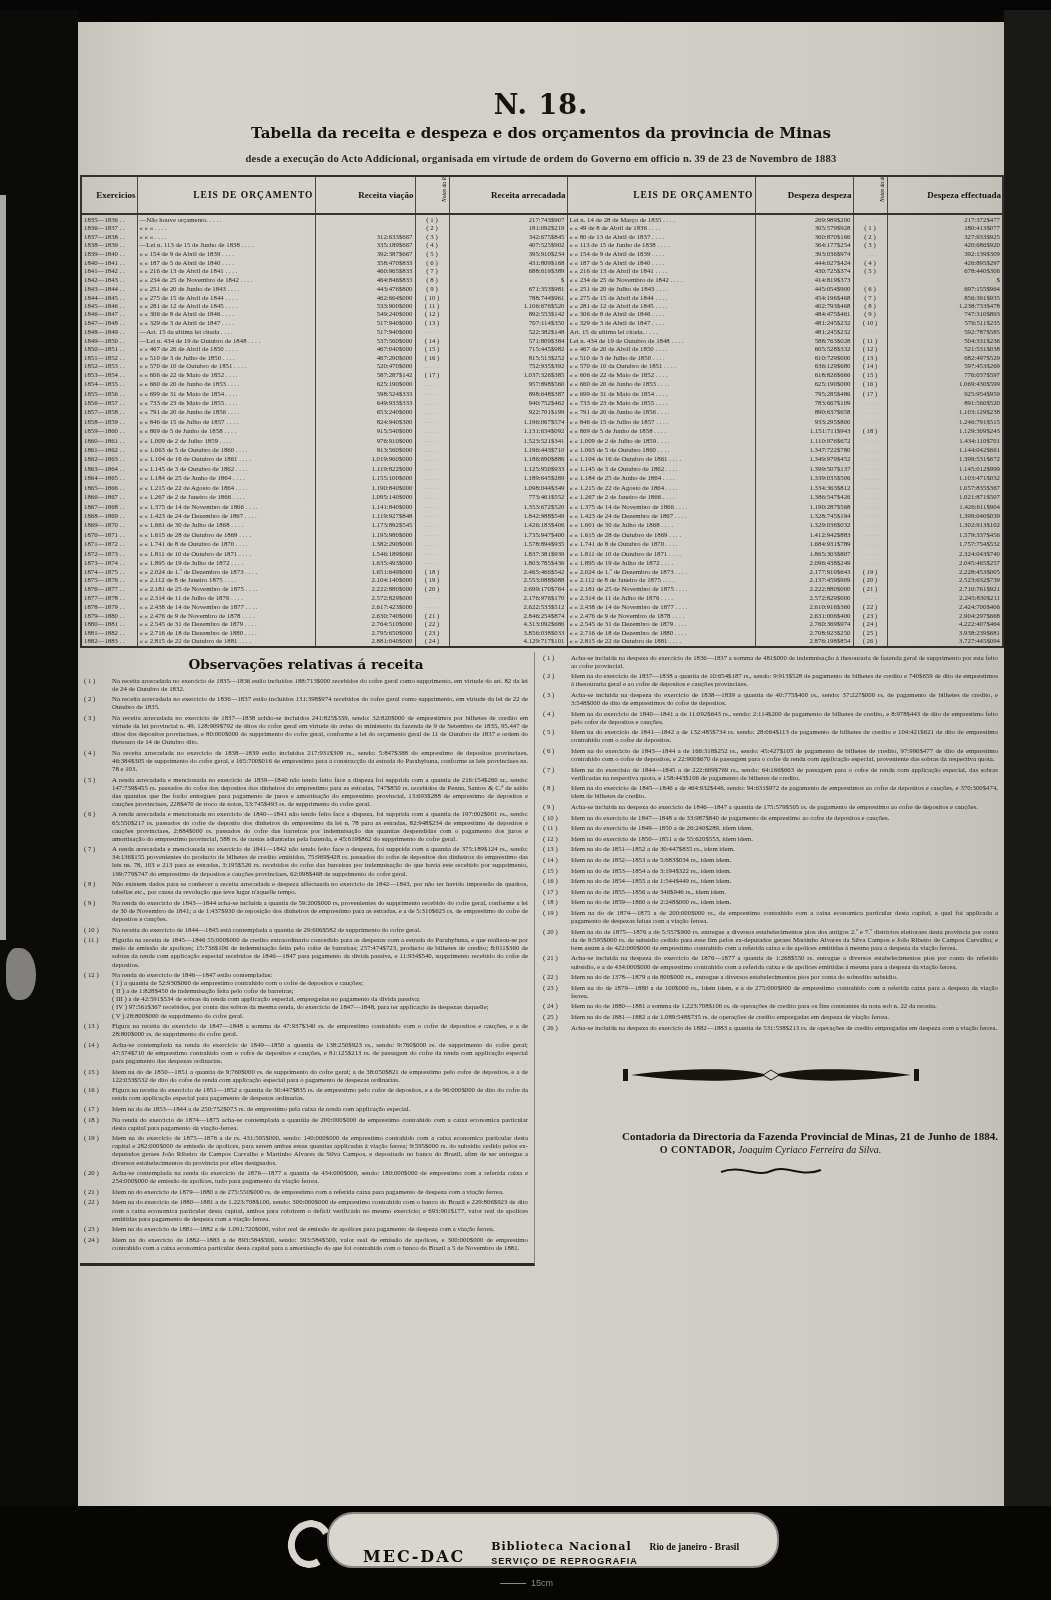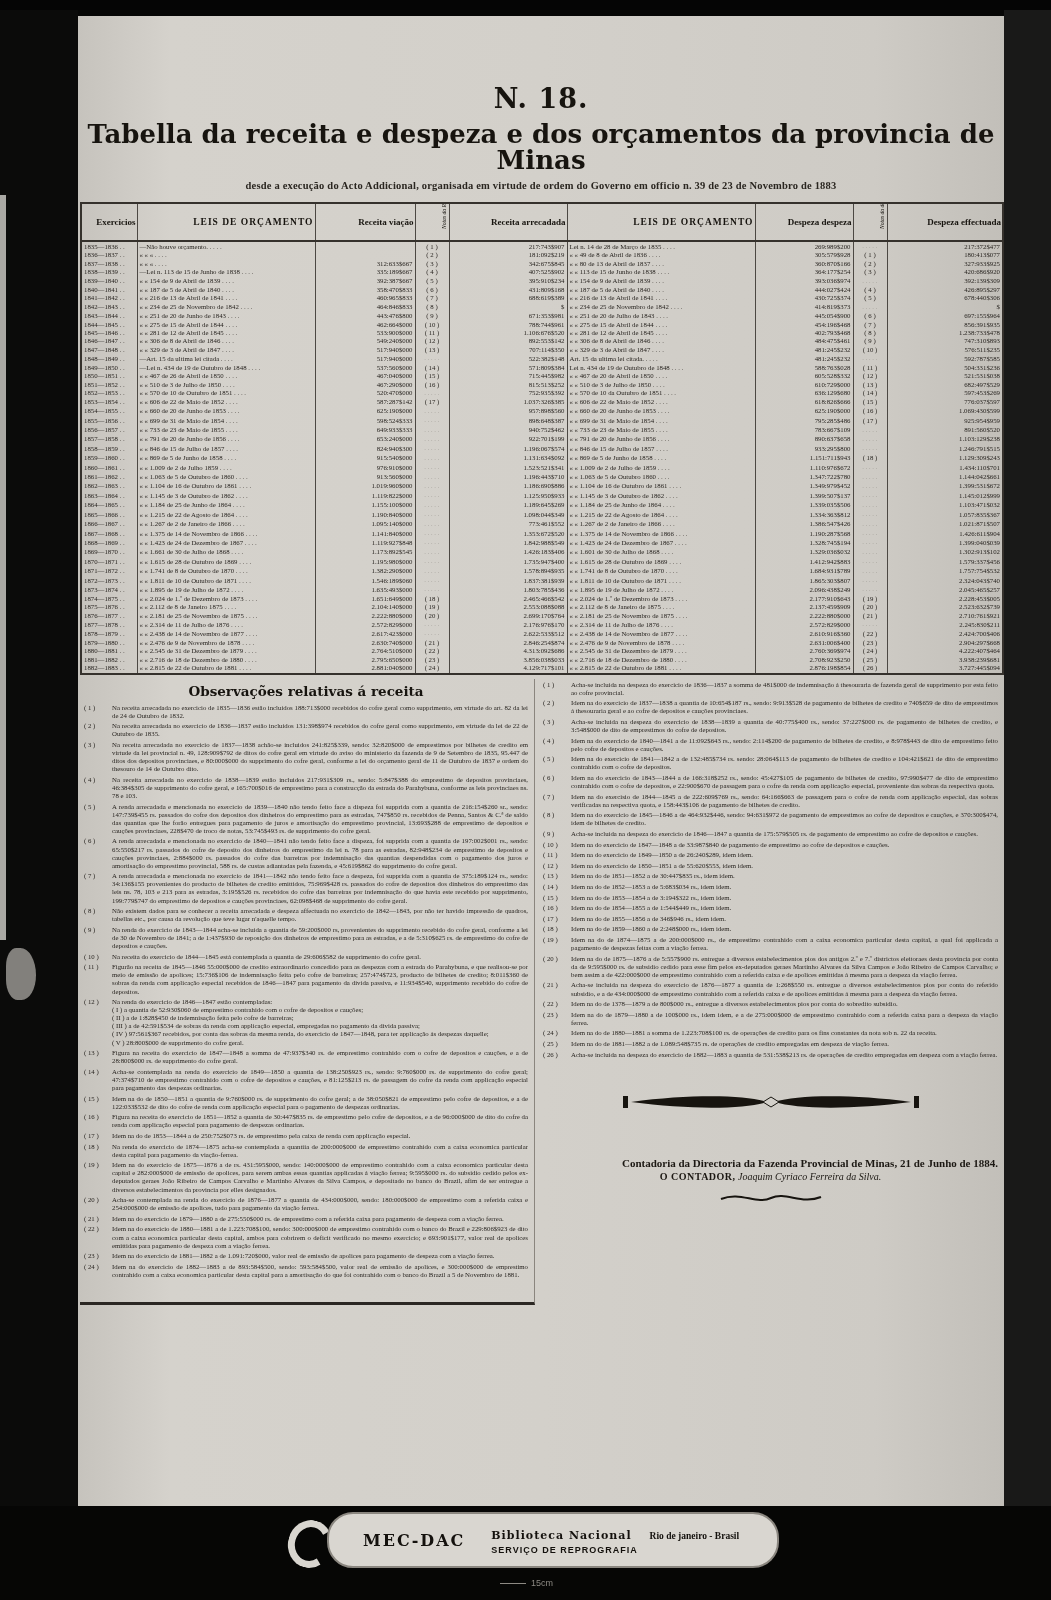--- a/index.html
+++ b/index.html
@@ -10,34 +10,34 @@
     color:#201d1a;
   }
   .edge{position:absolute;}
   .edge-left{left:0;top:0;width:78px;height:1600px;background:#0b0b0a;}
   .edge-sliver{left:0;top:195px;width:6px;height:745px;background:#c7c5c0;opacity:.85;}
   .edge-blob{left:6px;top:948px;width:30px;height:52px;background:#b5b2ac;border-radius:40% 60% 55% 45%;opacity:.7;}
   .edge-right{right:0;top:0;width:47px;height:1600px;background:#191918;}
   .edge-top{left:0;top:0;width:1051px;height:10px;background:#050505;}
 
   .paper{
-    position:absolute;left:78px;top:16px;width:926px;height:1496px;
+    position:absolute;left:78px;top:22px;width:926px;height:1496px;
     background:linear-gradient(90deg,#c6c3bd 0%,#d5d2cc 10%,#d3d0ca 50%,#cecbc5 86%,#c2bfb9 100%);
     box-sizing:border-box;
     padding:68px 2px 0 2px;
   }
 
   
   .title-n{
     text-align:center;font-family:"DejaVu Serif",serif;font-weight:bold;
     font-size:27px;line-height:30px;letter-spacing:1px;color:#17140f;
   }
   .title-main{
     text-align:center;font-family:"DejaVu Serif",serif;font-weight:bold;
-    font-size:26px;line-height:26px;margin-top:7px;color:#17140f;
+    font-size:15px;line-height:26px;color:#17140f;
   }
   .title-sub{
     text-align:center;font-family:"Liberation Serif",serif;font-weight:bold;
     font-size:10.5px;margin-top:7px;color:#2a2620;letter-spacing:.2px;
   }
 
   
   table.budget{
     margin-top:11px;width:922px;border-collapse:collapse;table-layout:fixed;
     border:2px solid #35312c;
@@ -64,21 +64,21 @@
   td.law{white-space:pre;text-align:left;}
   td.law::after{content:"  .   .   .   .";color:#5a554f;}
   td.num{text-align:right;}
   td.nota{text-align:center;font-size:6.2px;}
   td.nota:empty::before{content:". . . . .";color:#716c65;font-size:4.6px;letter-spacing:.5px;}
   td.split{border-right:3px double #4c4843;}
 
   
   .obs-wrap{display:flex;margin-top:4px;}
   .obs-col{box-sizing:border-box;}
-  .obs-col.receita{width:455px;padding:2px 6px 20px 4px;border-right:1px solid #8a857e;border-bottom:3px solid #2b2723;}
+  .obs-col.receita{width:455px;padding:2px 6px 8px 4px;border-right:1px solid #8a857e;border-bottom:3px solid #2b2723;}
   .obs-col.despeza{width:467px;padding:2px 4px 0 8px;}
   .obs-title{
     text-align:center;font-family:"DejaVu Serif",serif;font-weight:bold;
     font-size:13.5px;margin:2px 0 5px 0;color:#17140f;
   }
   .obs-item{display:flex;margin-bottom:2.5px;}
   .obs-num{flex:0 0 28px;font-size:6.8px;line-height:8.1px;white-space:nowrap;color:#231f1b;}
   .obs-text{
     flex:1;font-size:6.8px;line-height:8.1px;text-align:justify;
     white-space:pre-line;color:#231f1b;
@@ -101,21 +101,21 @@
   .bottom-strip{position:absolute;left:0;top:1506px;width:1051px;height:94px;background:#060605;}
   .stamp-clip{
     position:absolute;left:288px;top:14px;width:30px;height:34px;
     border:7px solid #d8d5cf;border-radius:50%;border-right-color:transparent;
     transform:rotate(15deg);
   }
   .stamp{
     position:absolute;left:327px;top:6px;width:452px;height:56px;
     background:#d9d6d0;border-radius:26px;box-sizing:border-box;
     border:2px solid #8a867f;
-    display:flex;align-items:center;padding:0 18px 0 34px;
+    display:flex;align-items:flex-end;padding:0 18px 0 34px;
   }
   .stamp-col2{margin-left:26px;}
   .stamp-agency{font-family:"DejaVu Serif",serif;font-weight:bold;font-size:16px;letter-spacing:2px;color:#14110d;}
   .stamp-library{font-family:"DejaVu Serif",serif;font-weight:bold;font-size:11px;letter-spacing:1px;color:#14110d;}
   .stamp-location{font-family:"Liberation Serif",serif;font-weight:bold;font-size:9.5px;margin-left:14px;color:#14110d;}
   .stamp-service{font-family:"Liberation Sans",sans-serif;font-weight:bold;font-size:9px;letter-spacing:1px;margin-top:2px;color:#14110d;}
   .scale-mark{position:absolute;left:500px;top:72px;color:#8c8983;font-size:9px;font-family:"Liberation Sans",sans-serif;}
   .scale-line{display:inline-block;width:26px;height:1px;background:#8c8983;vertical-align:middle;margin-right:5px;}
 </style>
 </head>

